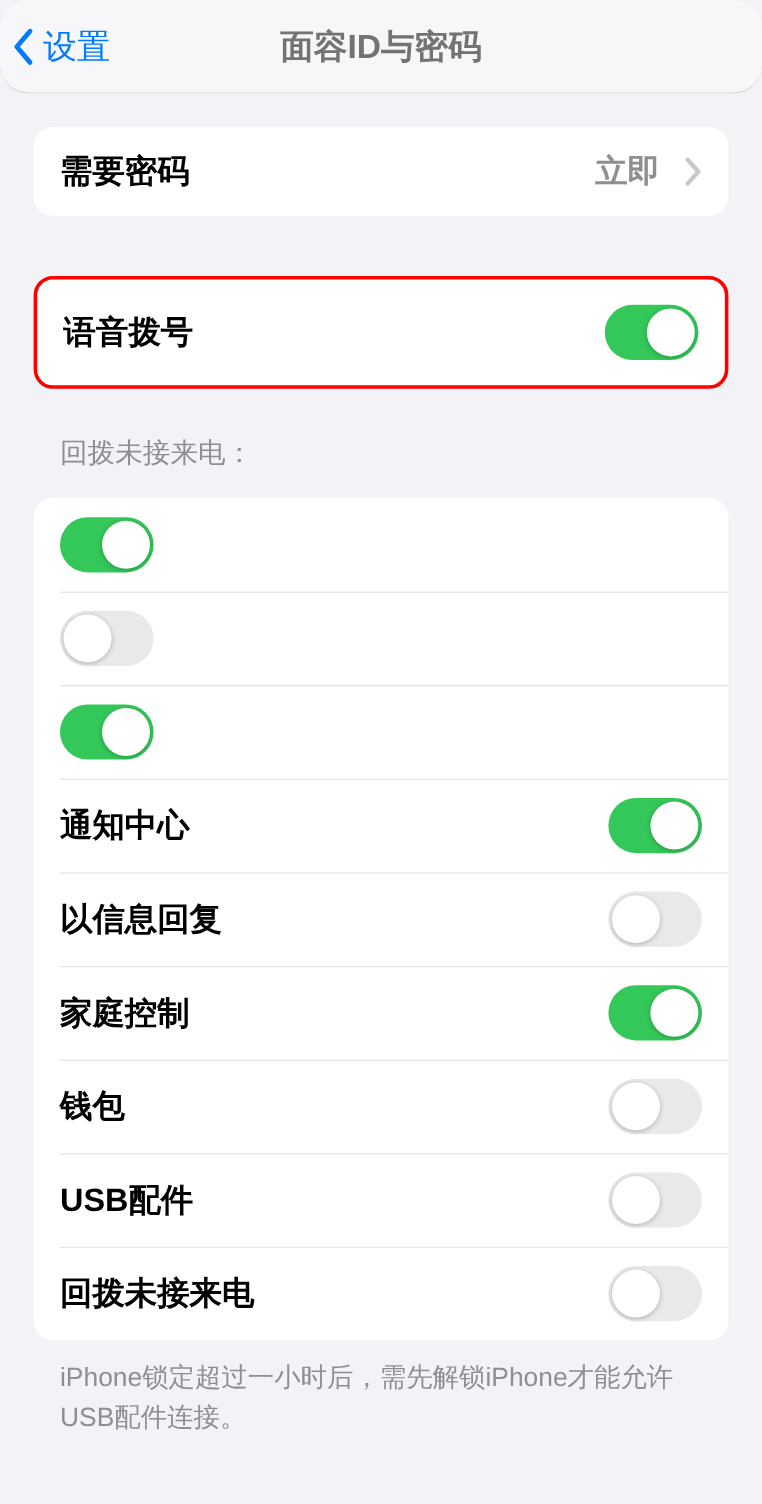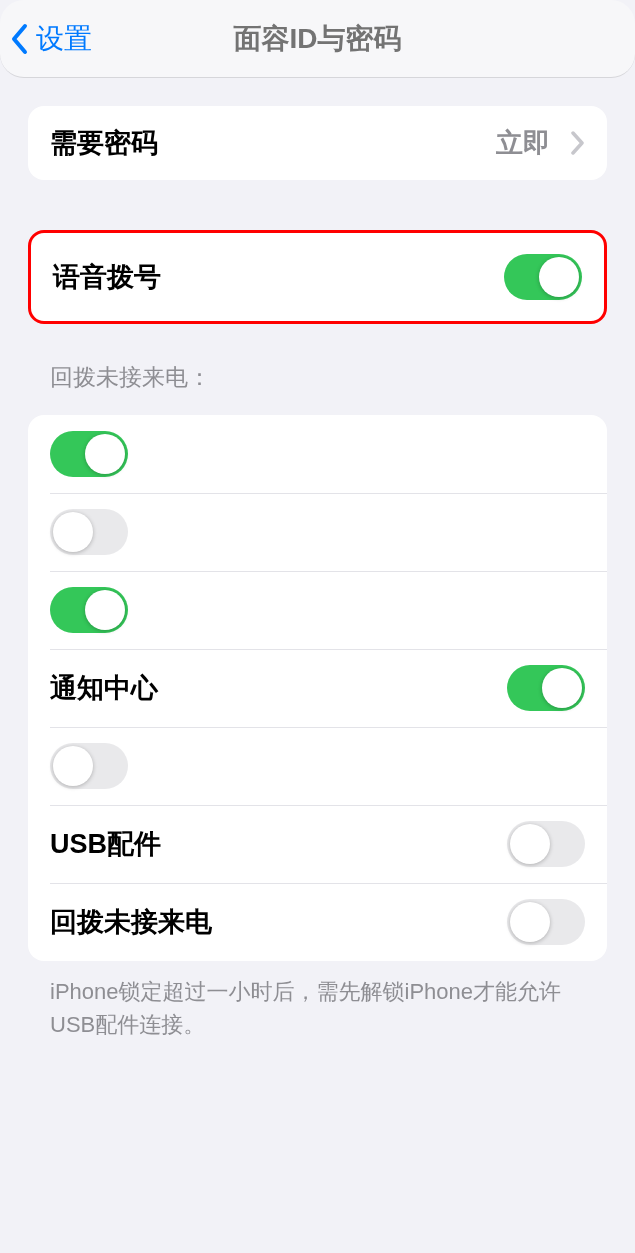--- a/index.html
+++ b/index.html
@@ -180,20 +180,33 @@
           <div class="toggle-knob"></div>
         </div>
       </div>
       <div class="row">
         <span class="row-label">通知中心</span>
         <div class="toggle on">
           <div class="toggle-knob"></div>
         </div>
       </div>
       <div class="row">
+        <span class="row-label">以信息回复</span>
+        <div class="toggle off">
+          <div class="toggle-knob"></div>
+        </div>
+      </div>
+      <div class="row">
+        <span class="row-label">家庭控制</span>
+        <div class="toggle on">
+          <div class="toggle-knob"></div>
+        </div>
+      </div>
+      <div class="row">
+        <span class="row-label">钱包</span>
         <div class="toggle off">
           <div class="toggle-knob"></div>
         </div>
       </div>
       <div class="row">
         <span class="row-label">USB配件</span>
         <div class="toggle off">
           <div class="toggle-knob"></div>
         </div>
       </div>

